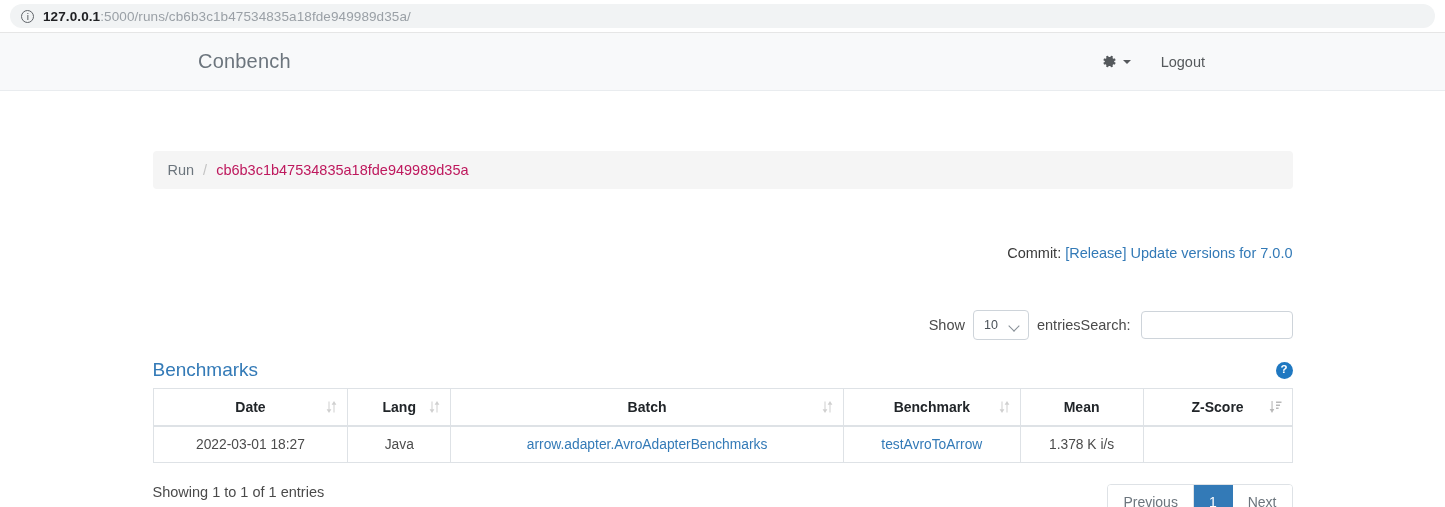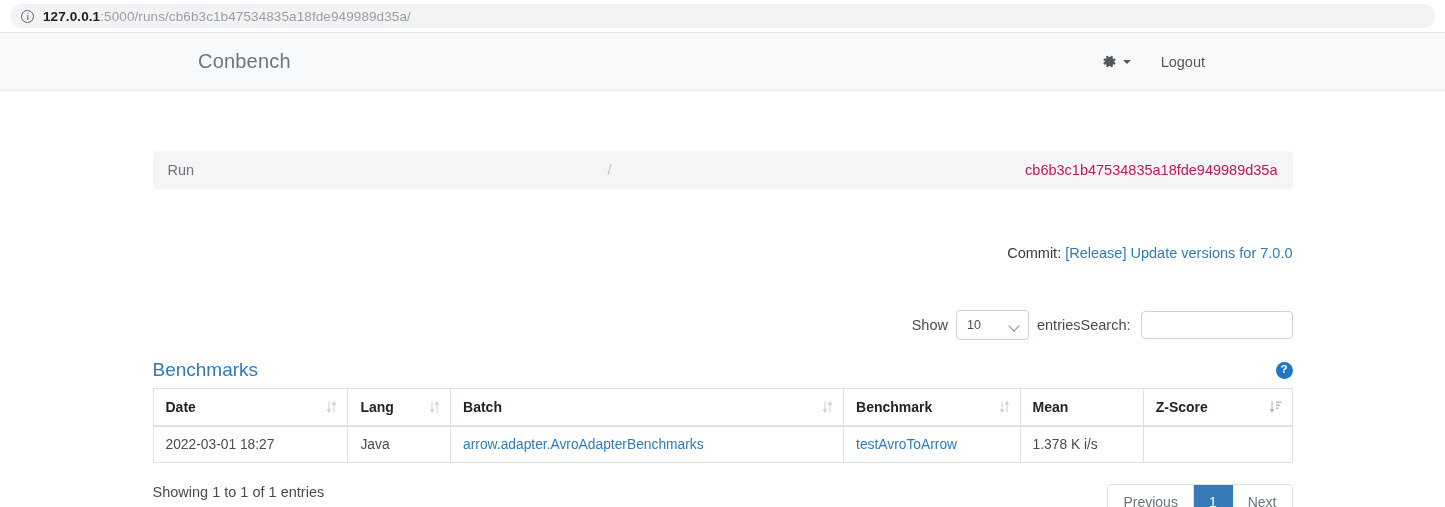--- a/index.html
+++ b/index.html
@@ -122,21 +122,20 @@
   
   .breadcrumb {
     background: #f5f5f5;
     border-radius: 4px;
     padding: 11px 15px;
     font-size: 14.5px;
     color: #6c757d;
     display: flex;
     align-items: center;
     gap: 9px;
-    justify-content: space-between;
   }
   .breadcrumb .crumb-link { color: #6c757d; text-decoration: none; }
   .breadcrumb .sep { color: #c3c3c3; }
   .breadcrumb .crumb-active { color: #be185d; }
 
   
   .commit-line {
     text-align: right;
     font-size: 14.5px;
     color: #3a3a3a;
@@ -158,21 +157,21 @@
     align-items: center;
     gap: 8px;
   }
   .dt-select {
     appearance: none;
     -webkit-appearance: none;
     border: 1px solid #ced4da;
     border-radius: 4px;
     background: #ffffff;
     height: 30px;
-    width: 73px;
+    width: 56px;
     padding: 0 20px 0 10px;
     font-size: 12.5px;
     color: #495057;
     font-family: "Liberation Sans", sans-serif;
   }
   .select-wrap { position: relative; display: inline-block; }
   .select-wrap::after {
     content: "";
     position: absolute;
     right: 11px;
@@ -233,21 +232,21 @@
   table.bench {
     width: 100%;
     border-collapse: collapse;
     margin-top: 7px;
     font-size: 14px;
     table-layout: fixed;
   }
   table.bench th, table.bench td {
     border: 1px solid #dee2e6;
     padding: 10px 12px;
-    text-align: left;
+    text-align: center;
     vertical-align: middle;
   }
   table.bench thead th {
     border-bottom-width: 2px;
     border-bottom-color: #dee2e6;
     font-weight: bold;
     color: #212529;
     font-size: 14px;
     position: relative;
     white-space: nowrap;

